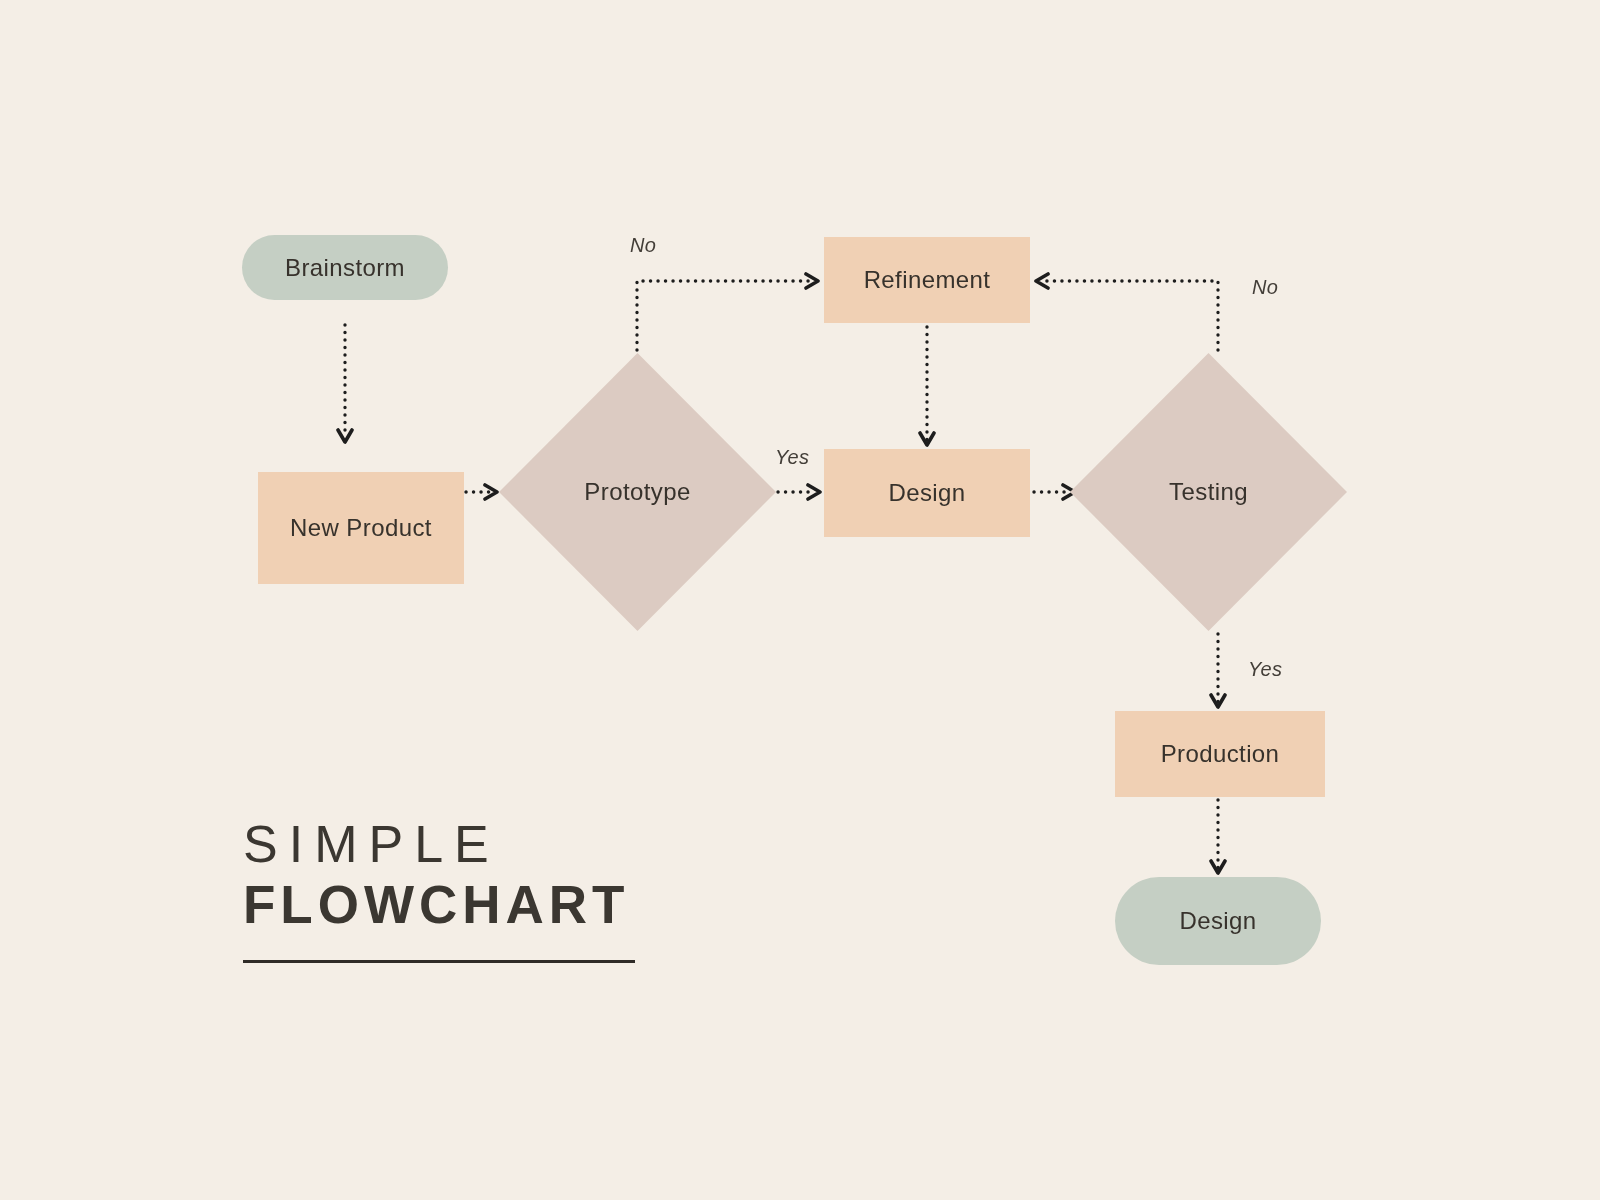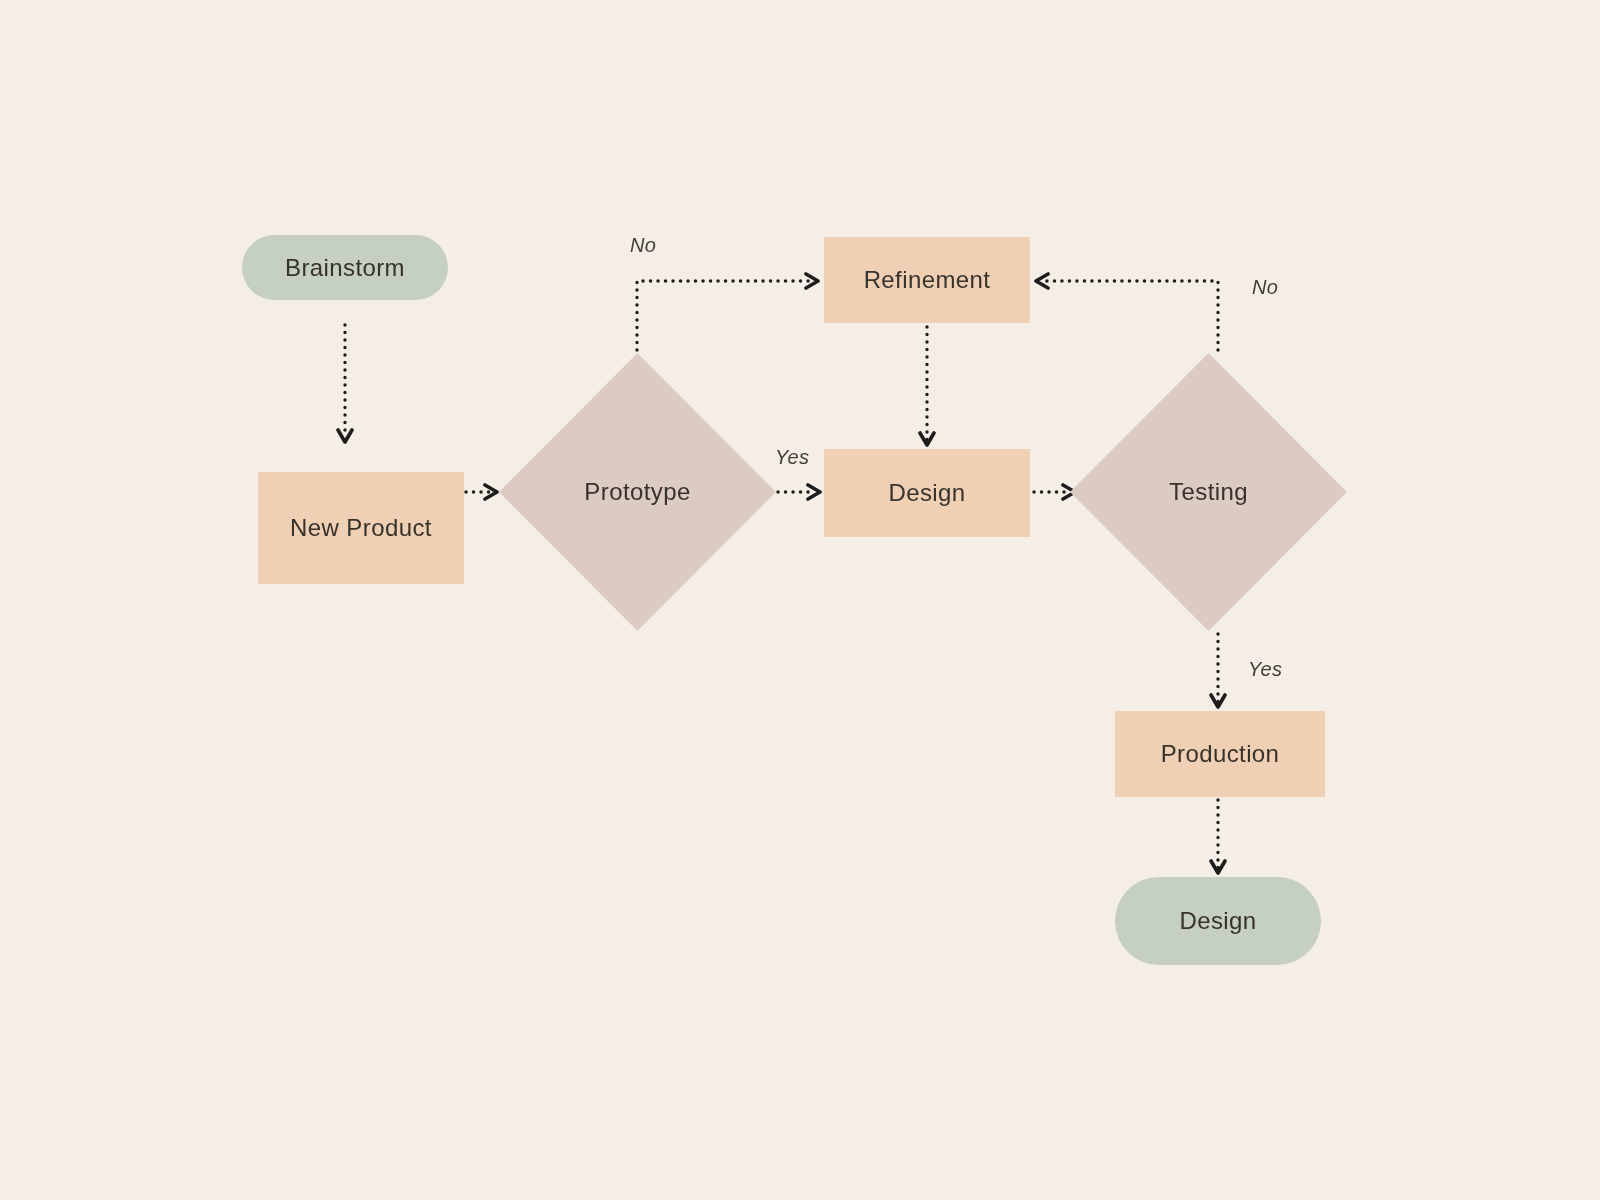--- a/index.html
+++ b/index.html
@@ -133,14 +133,19 @@
   </div>
   <div class="node pill" id="n-launch">
     <span class="lbl">Design</span>
   </div>
 
   <div class="edge-label" id="lbl-no-prototype">No</div>
   <div class="edge-label" id="lbl-yes-prototype">Yes</div>
   <div class="edge-label" id="lbl-no-testing">No</div>
   <div class="edge-label" id="lbl-yes-testing">Yes</div>
 
+  <div class="title-block">
+    <div class="title-line1">SIMPLE</div>
+    <div class="title-line2">FLOWCHART</div>
+    <div class="title-rule"></div>
+  </div>
 
 </div>
 
 </body></html>

